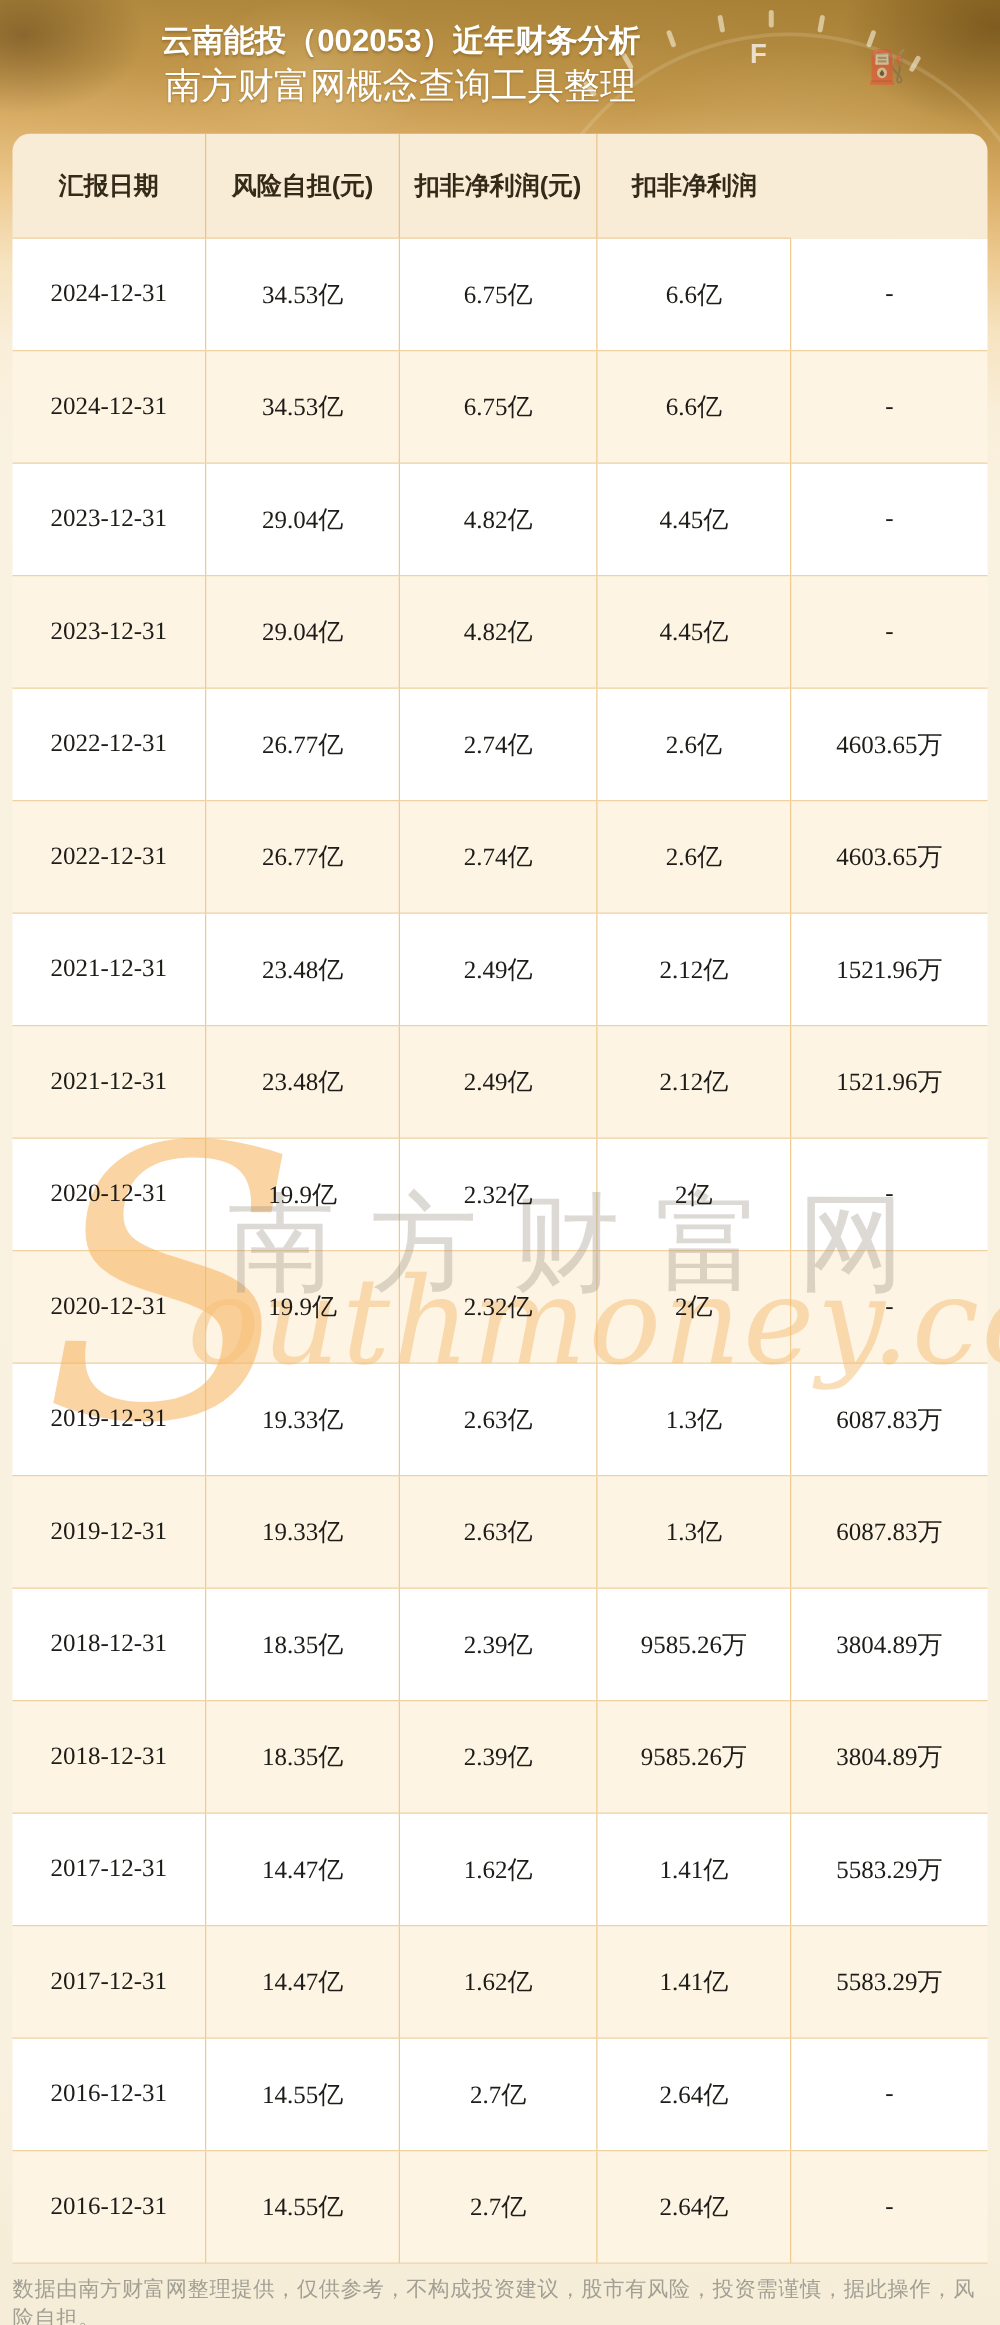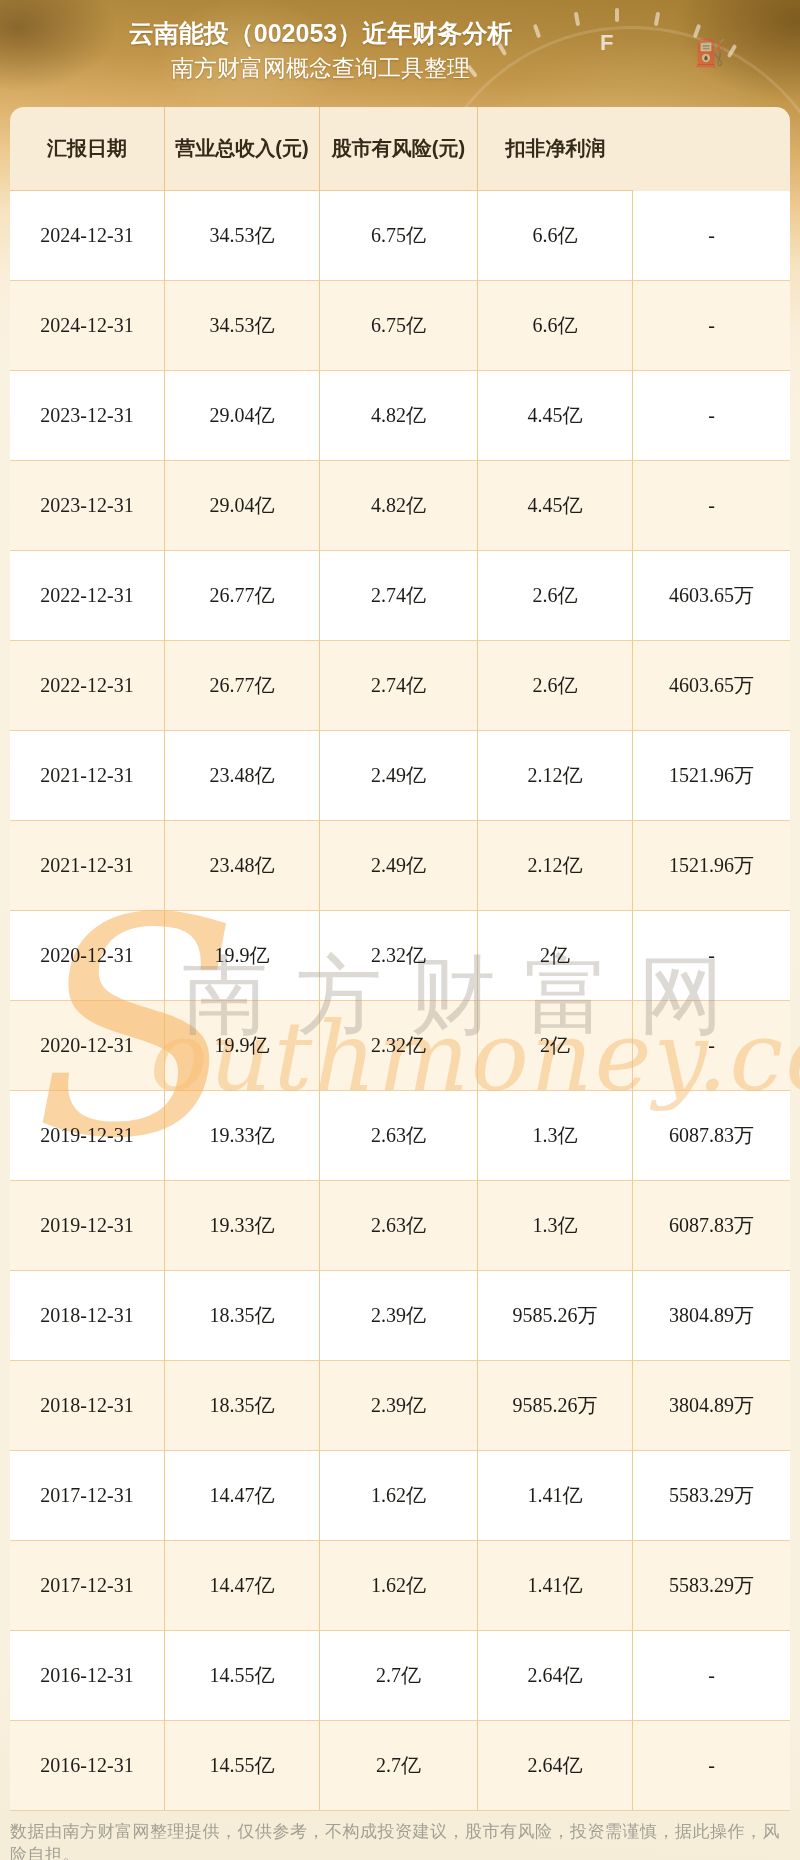--- a/index.html
+++ b/index.html
@@ -23,21 +23,21 @@
   .tick{position:absolute;width:4px;height:14px;border-radius:2px;
     background:rgba(255,250,235,.55);}
   .gauge-f{position:absolute;left:600px;top:30px;font-size:22px;font-weight:bold;
     color:rgba(255,255,255,.72);}
   .pump{position:absolute;left:694px;top:38px;font-size:26px;opacity:.45;}
 
   
   .titles{position:absolute;left:0;top:14px;width:641px;text-align:center;color:#fff;
     text-shadow:0 1px 2px rgba(90,60,10,.35);}
   .title-1{font-size:25px;font-weight:600;line-height:38px;}
-  .title-2{font-size:23px;font-weight:500;line-height:34px;font-family:Liberation Serif, serif;}
+  .title-2{font-size:29px;font-weight:500;line-height:34px;}
 
   
   .fin-table{position:absolute;left:10px;top:107px;width:780px;}
   .thead{display:grid;grid-template-columns:155px 155px 158px 155px 157px;height:84px;
     background:#f8ecd7;border-radius:14px 14px 0 0;overflow:hidden;}
   .th{display:flex;align-items:center;justify-content:center;font-size:20px;
     font-weight:600;color:#332a18;border-right:1px solid #e9c389;
     border-bottom:1px solid #eecb96;box-sizing:border-box;}
   .th:last-child{border-right:none;}
   .trow{display:grid;grid-template-columns:155px 155px 158px 155px 157px;height:90px;font-family:Liberation Serif, serif;}
@@ -81,22 +81,22 @@
 </div>
 
 <div class="titles">
   <div class="title-1">云南能投（002053）近年财务分析</div>
   <div class="title-2">南方财富网概念查询工具整理</div>
 </div>
 
 <div class="fin-table">
   <div class="thead">
       <div class="th">汇报日期</div>
-      <div class="th">营业总收入(元)</div>
-      <div class="th">股市有风险(元)</div>
+      <div class="th">风险自担(元)</div>
+      <div class="th">扣非净利润(元)</div>
       <div class="th">扣非净利润</div>
     </div>
   <div>
       <div class="trow white">
         <div class="tcell">
           <span>2024-12-31</span>
         </div>
         <div class="tcell">
           <span>34.53亿</span>
         </div>

